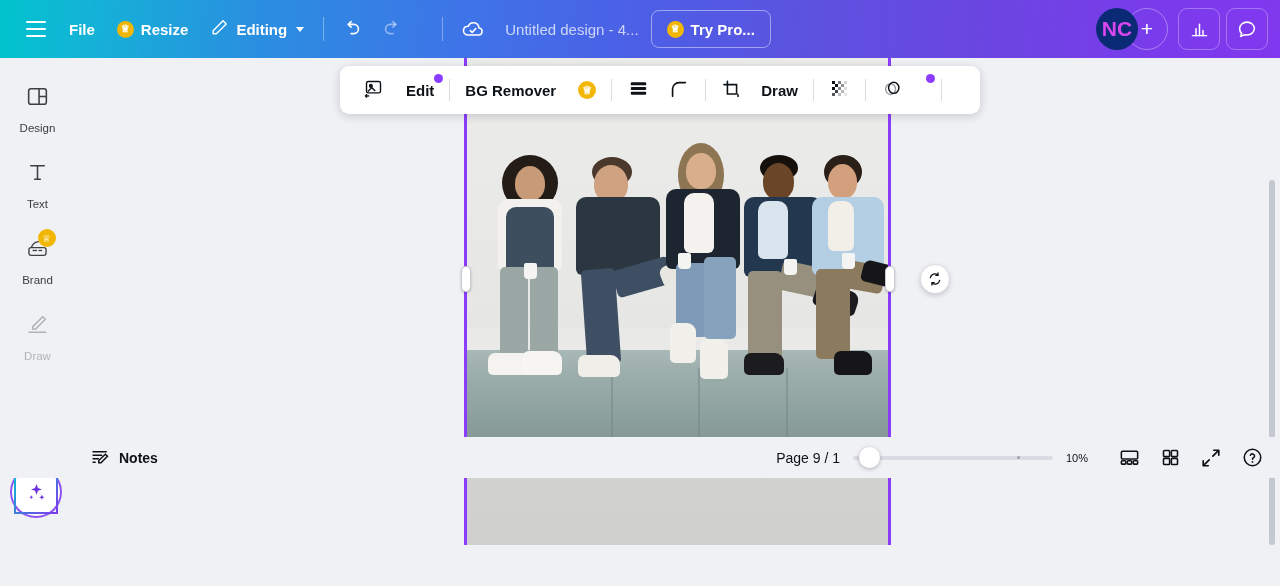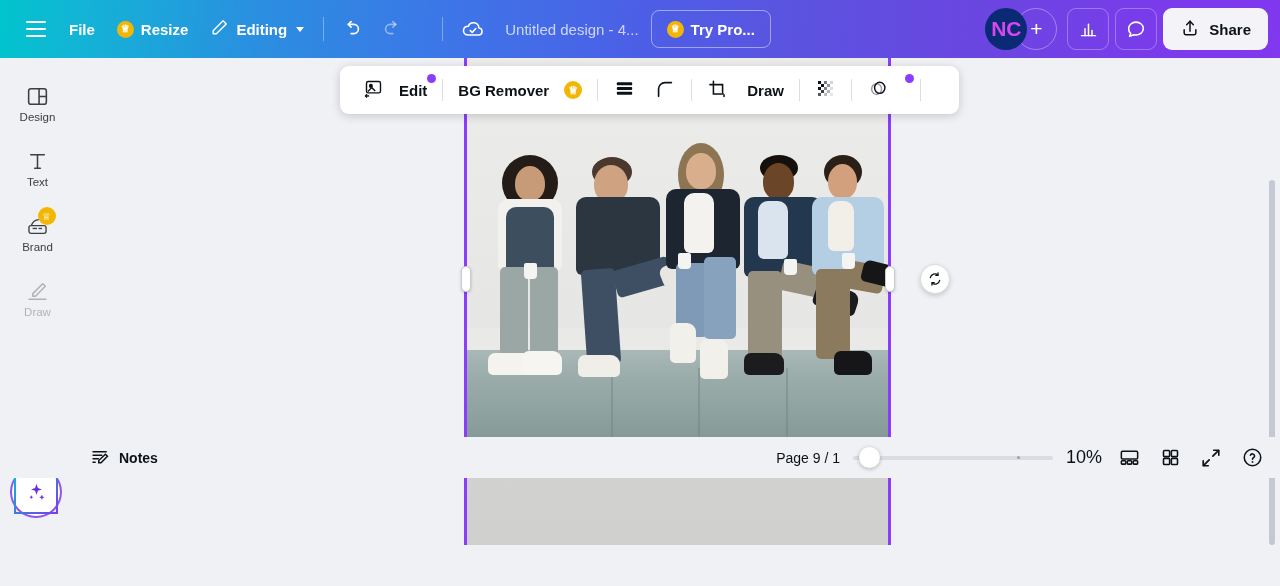--- a/index.html
+++ b/index.html
@@ -90,21 +90,21 @@
   }
 
   
   .sidebar {
     position: absolute; left: 0; top: 58px; width: 75px; height: 487px;
     background: #eff1f5; display: flex; flex-direction: column;
     align-items: center; padding-top: 16px; overflow: hidden;
   }
   .sb-item {
     width: 68px; padding: 9px 0 7px; border-radius: 9px; cursor: pointer;
-    display: flex; flex-direction: column; align-items: center; gap: 2px;
+    display: flex; flex-direction: column; align-items: center; gap: 13px;
     margin-bottom: 9px; position: relative;
   }
   .sb-label { font-size: 11.5px; color: #3d4category; color: #3c4043; font-weight: 400; }
   .sb-icon { width: 26px; height: 26px; position: relative; display: flex; align-items: center; justify-content: center; }
   .sb-badge {
     position: absolute; right: -5px; top: -6px; width: 18px; height: 18px;
     background: #f2b705; border-radius: 50%; display: flex; align-items: center;
     justify-content: center; font-size: 10px; color: #fff;
   }
   .sb-item.dim { opacity: .35; }
@@ -158,21 +158,21 @@
     display: flex; align-items: center; justify-content: center; cursor: pointer;
   }
 
   
   .float-tb {
     position: absolute; left: 340px; top: 66px; height: 48px;
     background: #fff; border-radius: 9px; box-shadow: 0 2px 10px rgba(14,19,24,.18);
     display: flex; align-items: center; padding: 0 14px; gap: 0; z-index: 40;
   }
   .ft-item {
-    display: flex; align-items: center; gap: 15px; height: 34px; padding: 0 9px;
+    display: flex; align-items: center; gap: 22px; height: 34px; padding: 0 9px;
     border-radius: 6px; font-size: 15px; font-weight: 700; color: #0d1216;
     cursor: pointer; position: relative; white-space: nowrap;
   }
   .ft-sep { width: 1px; height: 22px; background: #dcdce3; margin: 0 6px; }
   .dot-new {
     position: absolute; right: 0px; top: 1px; width: 9px; height: 9px;
     background: #8b3dff; border-radius: 50%;
   }
 
   
@@ -186,21 +186,21 @@
   }
   .bb-right { margin-left: auto; display: flex; align-items: center; gap: 13px; padding-right: 14px; }
   .page-label { font-size: 14px; font-weight: 400; color: #0d1216; white-space: nowrap; }
   .zoom-slider { position: relative; width: 200px; height: 20px; display: flex; align-items: center; cursor: pointer; }
   .zs-track { position: absolute; left: 0; right: 0; height: 4px; background: #d9dce3; border-radius: 2px; }
   .zs-thumb {
     position: absolute; left: 6px; width: 21px; height: 21px; background: #fff;
     border-radius: 50%; box-shadow: 0 1px 4px rgba(0,0,0,.28);
   }
   .zs-tick { position: absolute; right: 33px; width: 3px; height: 3px; background: #9aa0ac; border-radius: 50%; }
-  .zoom-val { font-size: 18px; font-weight: 400; color: #0d1216; min-width: 36px; }
+  .zoom-val { font-size: 11px; font-weight: 400; color: #0d1216; min-width: 36px; }
   .bb-icon { width: 28px; height: 28px; display: flex; align-items: center; justify-content: center; cursor: pointer; }
 
   
   .vscroll {
     position: absolute; right: 5px; top: 180px; width: 6px; height: 365px;
     background: #c4c8d2; border-radius: 3px; z-index: 25; cursor: pointer;
   }
 </style>
 </head>
 <body>
@@ -271,30 +271,20 @@
             <path d="M4 19h16"></path>
             <path d="M8 19V11"></path>
             <path d="M12 19V6"></path>
             <path d="M16 19V13"></path>
           </svg>
       </div>
       <div class="sq-btn">
         <svg width="22" height="22" viewBox="0 0 24 24" fill="none" stroke="#fff" stroke-width="1.7" stroke-linecap="round" stroke-linejoin="round">
             <path d="M20 11.5c0 3.9-3.6 7-8 7a9.4 9.4 0 0 1-2.3-.3L5 20l1.2-3.2A6.6 6.6 0 0 1 4 11.5c0-3.9 3.6-7 8-7s8 3.1 8 7z"></path>
           </svg>
-      </div>
-      <div class="share-btn">
-        <span>
-          <svg width="20" height="20" viewBox="0 0 24 24" fill="none" stroke="#0d1216" stroke-width="1.8" stroke-linecap="round" stroke-linejoin="round">
-              <path d="M12 16V4"></path>
-              <path d="M8 8l4-4 4 4"></path>
-              <path d="M5 14v4a2 2 0 0 0 2 2h10a2 2 0 0 0 2-2v-4"></path>
-            </svg>
-        </span>
-        <span>Share</span>
       </div>
     </div>
   </div>
 
   <div class="sidebar">
 
     <div class="sb-item">
       <span class="sb-icon">
         <svg width="25" height="25" viewBox="0 0 24 24" fill="none" stroke="#3c4043" stroke-width="1.5">
             <rect x="3.5" y="4.5" width="17" height="15" rx="2.2"></rect>

